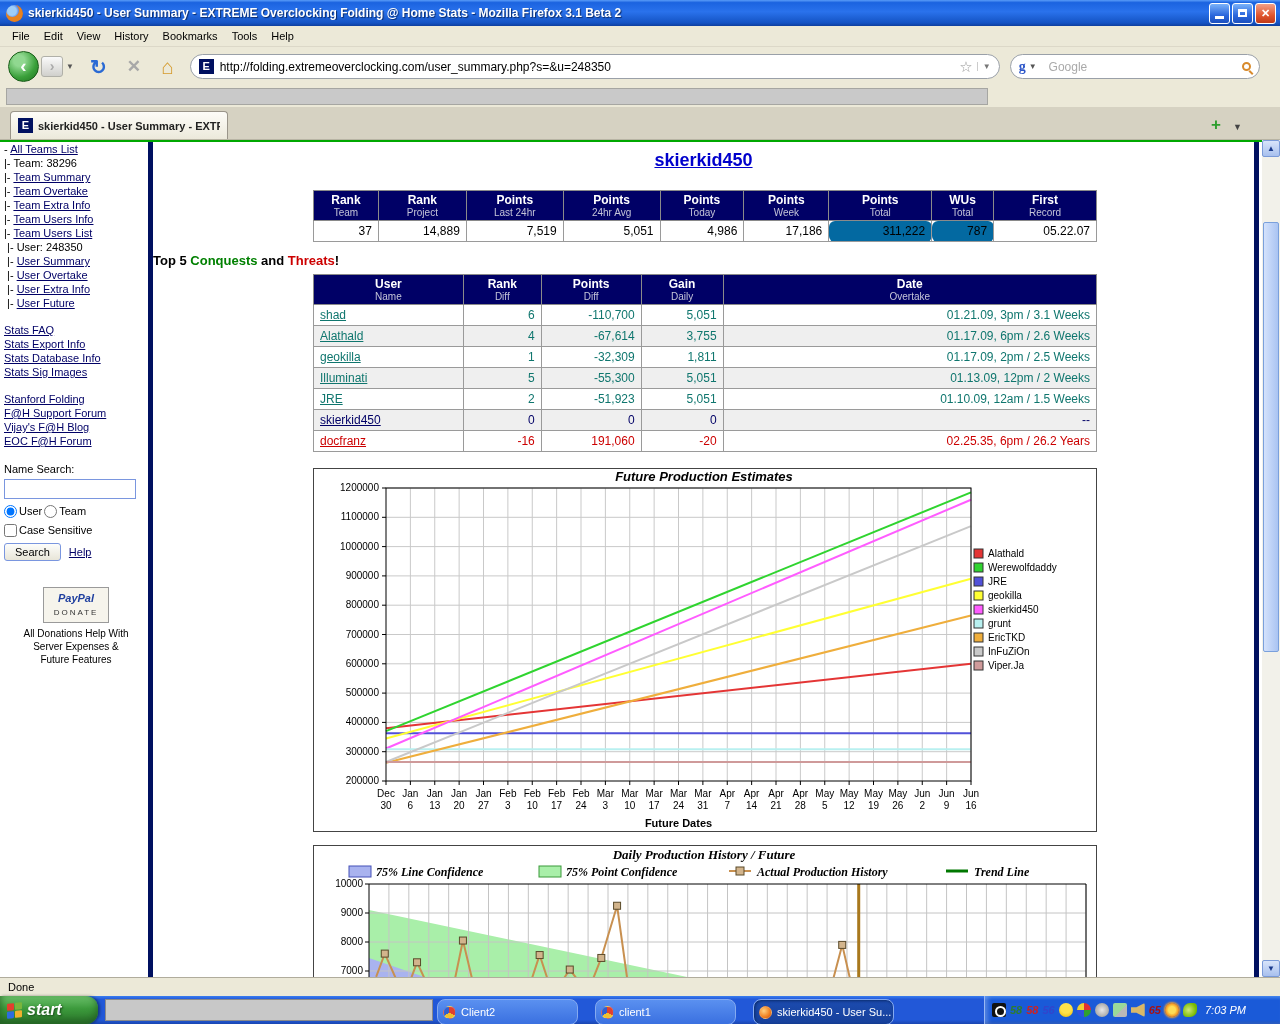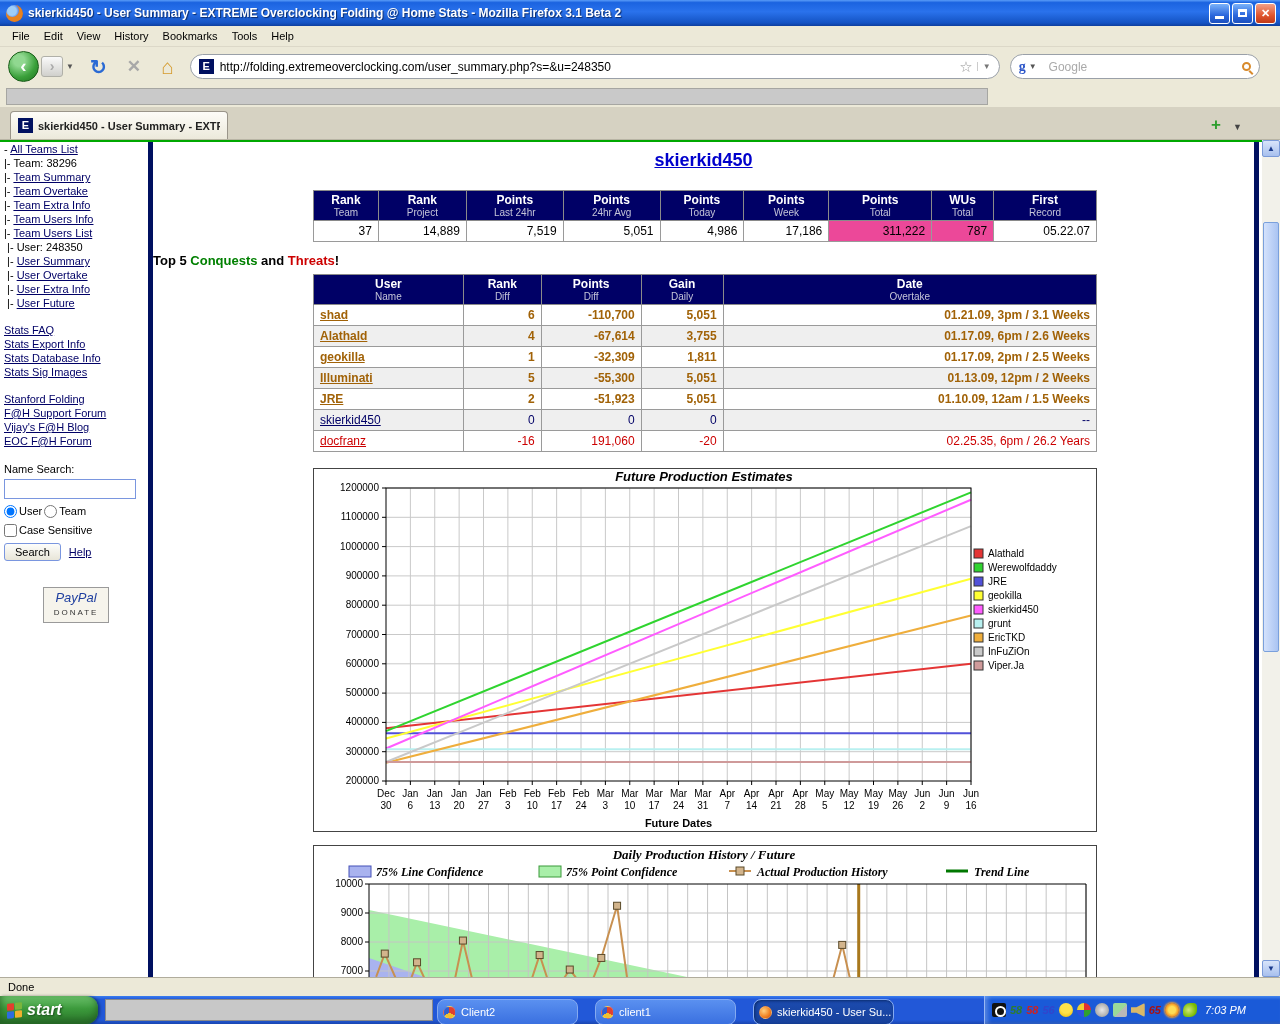--- a/index.html
+++ b/index.html
@@ -83,44 +83,44 @@
   .splain { color:#000; }
   .gap13 { height:13px; }
   .search-label { margin-top:1px; }
   .name-input { width:132px; height:20px; border:1px solid #7a96df; margin-top:3px; font-size:11px; padding:0 3px; }
   .opt-row { margin-top:5px; display:flex; align-items:center; gap:2px; }
   .opt-row label { display:flex; align-items:center; gap:2px; }
   .opt-row input { margin:0; }
   .btn-row { margin-top:6px; display:flex; align-items:center; gap:8px; }
   .search-btn { font-size:11px; padding:2px 10px; background:linear-gradient(#fdfdfb,#e8e5d8); border:1px solid #7a96df; border-radius:3px; font-family:"Liberation Sans",sans-serif; }
   .paypal-box { width:66px; margin:26px auto 2px; border:1px solid #9a9a9a; background:#f6f4ec; text-align:center; padding:3px 2px 2px; }
-  .paypal-logo { font-style:italic; font-weight:normal; color:#1f3f9f; font-size:13px; }
+  .paypal-logo { font-style:italic; font-weight:bold; color:#1f3f9f; font-size:11px; }
   .paypal-sub { font-size:8px; letter-spacing:2px; color:#333; margin-top:1px; }
   .donate-text { font-size:10px; text-align:center; line-height:13px; margin-top:4px; color:#000; }
 
   .main { position:absolute; top:2px; left:153px; width:1101px; height:835px; }
   .page-title { position:absolute; top:8px; left:0; width:100%; text-align:center; }
   .page-title a { font-size:18px; font-weight:bold; color:#0000cc; text-decoration:underline; }
 
   table.stats { border-collapse:collapse; position:absolute; left:160px; }
   table.stats th { background:#000066; border:1px solid #8a8a8a; padding:2px 4px; vertical-align:top; }
   table.stats td { border:1px solid #9a9a9a; font-size:12px; padding:3px 6px; text-align:right; background:#fff; color:#000; }
   .th-main { font-size:12px; color:#fff; font-weight:bold; display:block; }
   .th-sub { font-size:10px; color:#c4c4d8; font-weight:normal; display:block; }
   #summary-table { top:48px; width:784px; }
-  #summary-table td.shade { background:#ec4899; }
+  #summary-table td.shade { background:#0369a1;border-radius:6px; }
 
   .ct-title { position:absolute; top:111px; left:0; width:100%; text-align:left; font-size:13px; font-weight:bold; color:#000; }
   .ct-green { color:#008000; }
   .ct-red { color:#cc0000; }
 
   #overtake-table { top:132px; width:784px; }
   #overtake-table td.name { text-align:left; }
   #overtake-table tr.alt td { background:#efefef; }
-  tr.conquest td, tr.conquest a { color:#a16207;font-weight:bold; }
+  tr.conquest td, tr.conquest a { color:#0f766e; }
   tr.self td, tr.self a { color:#000066; }
   tr.threat td, tr.threat a { color:#cc0000; }
   #overtake-table a { text-decoration:underline; cursor:pointer; }
 
   .chart-box { position:absolute; left:160px; width:784px; border:1px solid #444; background:#fff; }
   #chart1-box { top:326px; height:364px; }
   #chart2-box { top:703px; height:300px; }
 
   
   .scrollbar { position:absolute; top:140px; right:0; width:18px; height:837px; background:#f2f1ea; }
@@ -274,20 +274,25 @@
             <span>Case Sensitive</span>
           </label>
       </div>
       <div class="btn-row">
         <button class="search-btn">Search</button>
         <a class="slink">Help</a>
       </div>
       <div class="paypal-box">
         <div class="paypal-logo">PayPal</div>
         <div class="paypal-sub">DONATE</div>
+      </div>
+      <div class="donate-text">
+        <div>All Donations Help With</div>
+        <div>Server Expenses &amp;</div>
+        <div>Future Features</div>
       </div>
     </div>
 
     <div class="main">
       <div class="page-title">
         <a>skierkid450</a>
       </div>
 
       <table class="stats" id="summary-table">
         <colgroup>

